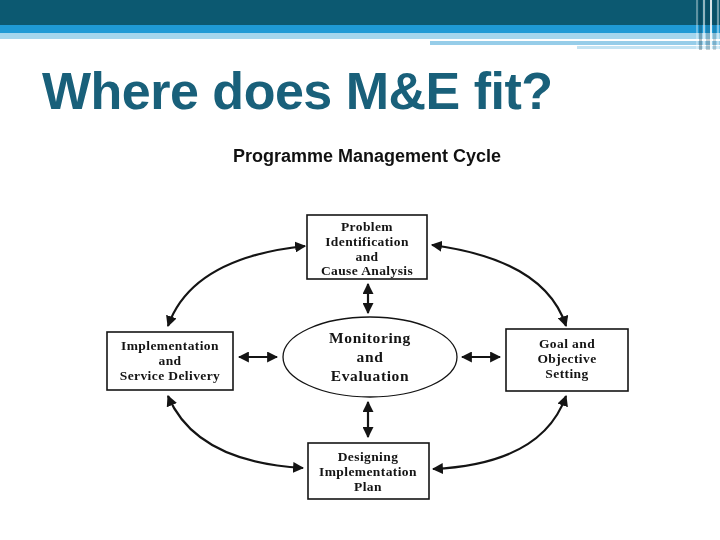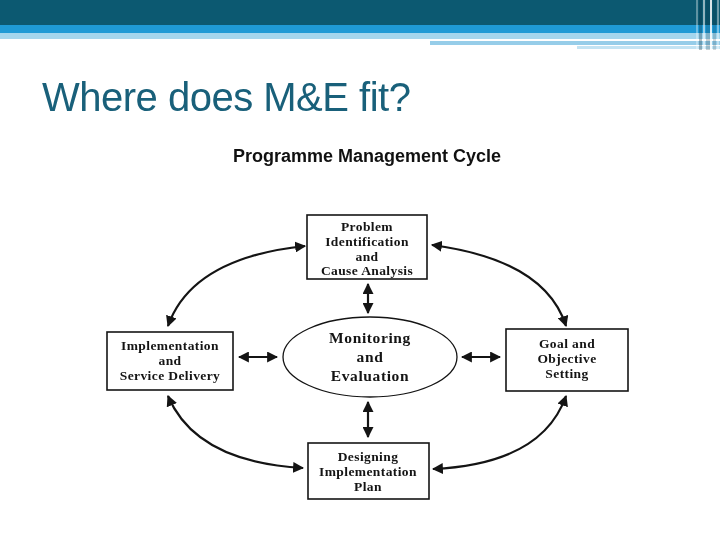--- a/index.html
+++ b/index.html
@@ -18,22 +18,22 @@
   .vstripes{position:absolute;top:0;height:50px;}
   .vs1{left:696px;width:2px;background:rgba(255,255,255,0.35);}
   .vs2{left:699px;width:3px;background:rgba(0,40,60,0.30);}
   .vs3{left:703px;width:2px;background:rgba(255,255,255,0.55);}
   .vs4{left:706px;width:4px;background:rgba(0,40,60,0.22);}
   .vs5{left:710px;width:2px;background:rgba(255,255,255,0.85);}
   .vs6{left:713px;width:3px;background:rgba(0,40,60,0.18);}
   .vs7{left:717px;width:2px;background:rgba(255,255,255,0.40);}
   
   .slide-title{
-    position:absolute;left:42px;top:76px;
-    font-size:40px;font-weight:normal;letter-spacing:-0.5px;
+    position:absolute;left:42px;top:64px;
+    font-size:52px;font-weight:bold;letter-spacing:-0.5px;
     color:#19607a;line-height:1.05;
   }
   
   svg.diagram{position:absolute;left:0;top:0;}
   .dg-heading{font-family:"Liberation Sans",sans-serif;font-weight:bold;font-size:18px;fill:#111111;}
   .dg-box{fill:#ffffff;stroke:#141414;stroke-width:1.6;}
   .dg-ellipse{fill:#ffffff;stroke:#141414;stroke-width:1.3;}
   .dg-text{font-family:"Liberation Serif",serif;font-weight:bold;font-size:13.5px;fill:#141414;letter-spacing:0.4px;}
   .dg-text-center{font-family:"Liberation Serif",serif;font-weight:bold;font-size:15.5px;fill:#141414;letter-spacing:0.6px;}
   .dg-arrow{fill:none;stroke:#141414;stroke-width:2.2;}

